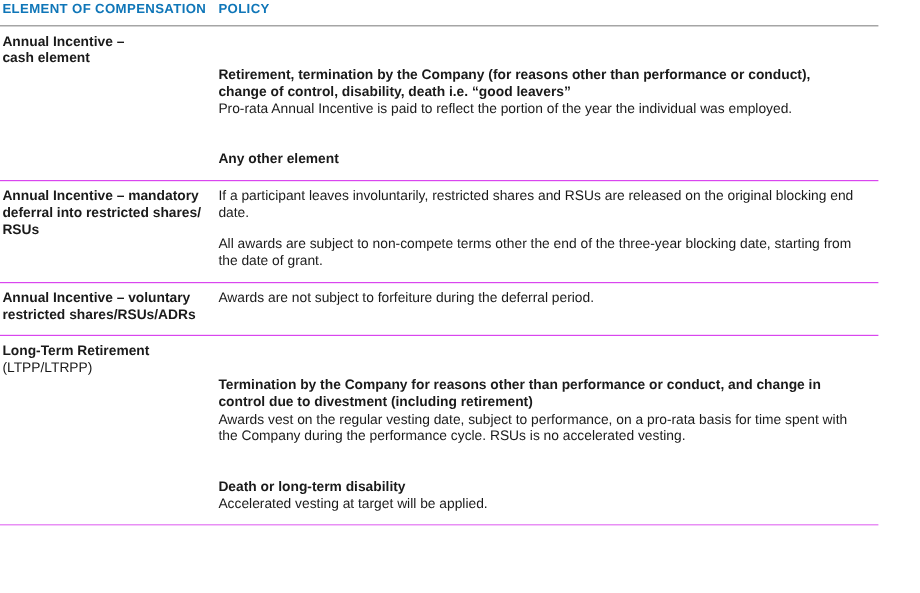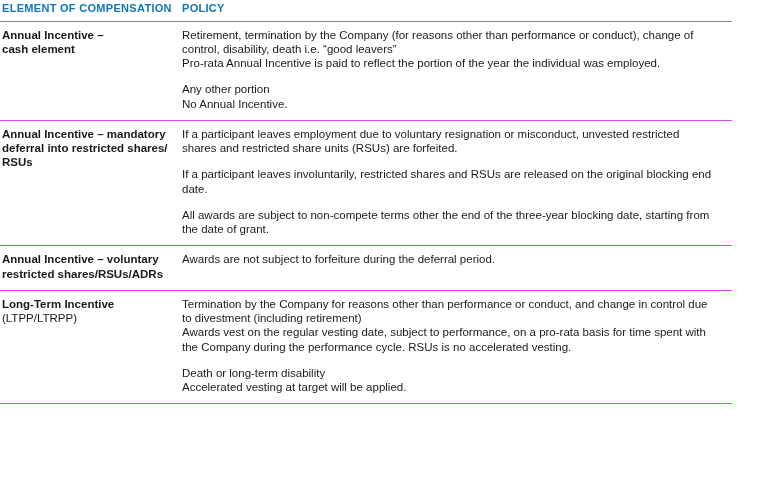--- a/index.html
+++ b/index.html
@@ -53,21 +53,22 @@
   .element-note {
     font-weight: normal;
   }
   .policy-block {
     margin-bottom: 12px;
   }
   .policy-block:last-child {
     margin-bottom: 0;
   }
   .policy-heading {
-    font-weight: normal;
+    font-weight: bold;
+    margin-top: 28px;
   }
   .policy-text {
     font-weight: normal;
   }
 </style>
 </head>
 <body>
 
 <div class="doc">
   <div class="row header-row">
@@ -79,35 +80,31 @@
         <div class="col-left">
           <div class="element-title">Annual Incentive –
 cash element</div>
         </div>
         <div class="col-right">
           <div class="policy-block">
             <div class="policy-heading">Retirement, termination by the Company (for reasons other than performance or conduct), change of control, disability, death i.e. “good leavers”</div>
             <div class="policy-text">Pro-rata Annual Incentive is paid to reflect the portion of the year the individual was employed.</div>
           </div>
           <div class="policy-block">
-            <div class="policy-heading">Any other portion</div>
-            <div class="policy-text">No Annual Incentive.</div>
+            <div class="policy-heading">Any other element</div>
           </div>
         </div>
       </div>
       <div class="row">
         <div class="col-left">
           <div class="element-title">Annual Incentive – mandatory
 deferral into restricted shares/
 RSUs</div>
         </div>
         <div class="col-right">
-          <div class="policy-block">
-            <div class="policy-text">If a participant leaves employment due to voluntary resignation or misconduct, unvested restricted shares and restricted share units (RSUs) are forfeited.</div>
-          </div>
           <div class="policy-block">
             <div class="policy-text">If a participant leaves involuntarily, restricted shares and RSUs are released on the original blocking end date.</div>
           </div>
           <div class="policy-block">
             <div class="policy-text">All awards are subject to non-compete terms other the end of the three-year blocking date, starting from the date of grant.</div>
           </div>
         </div>
       </div>
       <div class="row">
         <div class="col-left">
@@ -115,21 +112,21 @@
 restricted shares/RSUs/ADRs</div>
         </div>
         <div class="col-right">
           <div class="policy-block">
             <div class="policy-text">Awards are not subject to forfeiture during the deferral period.</div>
           </div>
         </div>
       </div>
       <div class="row">
         <div class="col-left">
-          <div class="element-title">Long-Term Incentive</div>
+          <div class="element-title">Long-Term Retirement</div>
           <div class="element-note">(LTPP/LTRPP)</div>
         </div>
         <div class="col-right">
           <div class="policy-block">
             <div class="policy-heading">Termination by the Company for reasons other than performance or conduct, and change in control due to divestment (including retirement)</div>
             <div class="policy-text">Awards vest on the regular vesting date, subject to performance, on a pro-rata basis for time spent with the Company during the performance cycle. RSUs is no accelerated vesting.</div>
           </div>
           <div class="policy-block">
             <div class="policy-heading">Death or long-term disability</div>
             <div class="policy-text">Accelerated vesting at target will be applied.</div>

